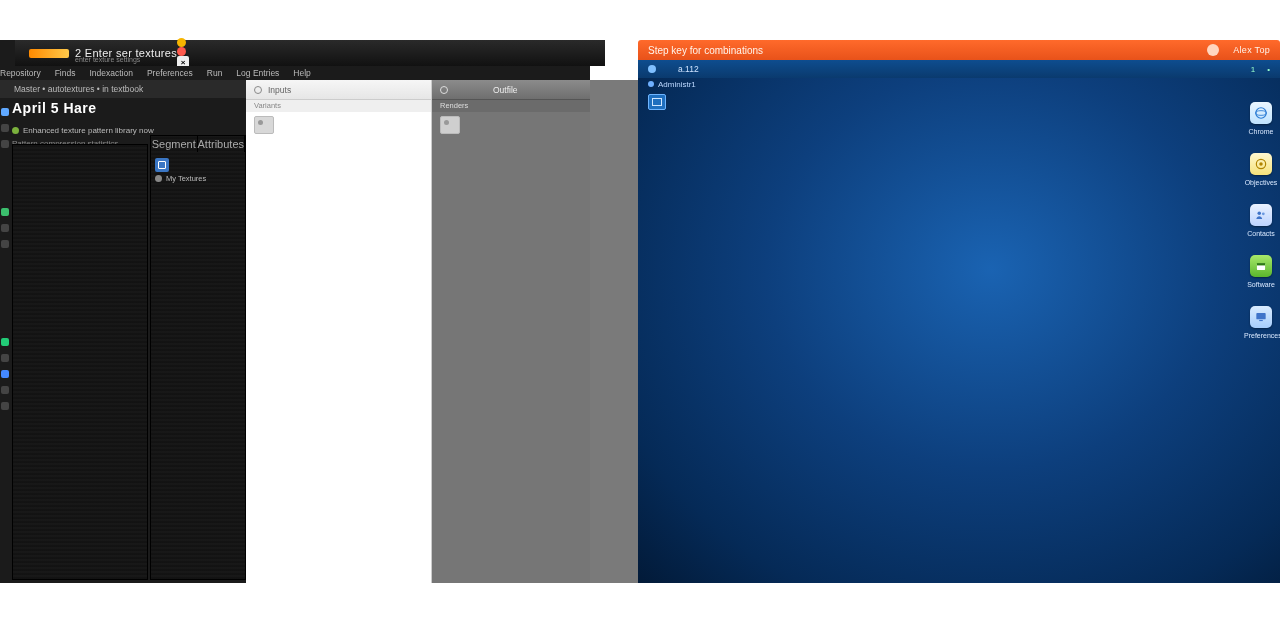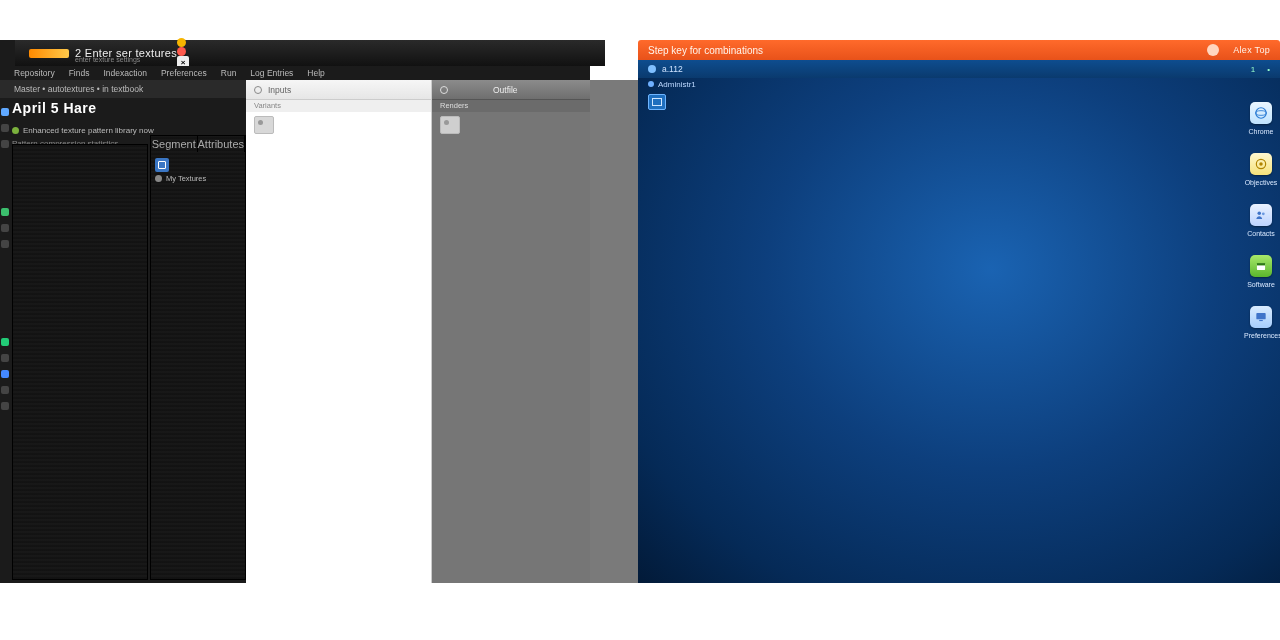--- a/index.html
+++ b/index.html
@@ -22,21 +22,21 @@
     width: 40px; height: 9px; background: linear-gradient(to right,#ff8a00,#ffc94a);
     border-radius: 2px; margin-right: 6px;
   }
   .ltitle .title-text { color: #eee; font-size: 11px; letter-spacing: .3px; }
   .ltitle .sub { position: absolute; left: 60px; top: 16px; color: #888; font-size: 7px; }
 
   
   .lmenu {
     position: absolute; left: 0; top: 26px; width: 100%; height: 14px;
     background: #1b1b1b; display: flex; align-items: center; gap: 14px;
-    padding-left: 14px; color: #bbb; font-size: 8.5px;
+    padding-left: 0; color: #bbb; font-size: 8.5px;
   }
   .lmenu span { cursor: pointer; }
   .wctrls .dot { width: 9px; height:9px; border-radius: 50%; }
   .wctrls .y { background:#f7b500; } .wctrls .r { background:#ff5a4d; }
   .wctrls .sq { width:12px; height:12px; background:#eee; border-radius:2px; display:flex; align-items:center; justify-content:center; color:#000; font-size:8px; font-weight:bold; }
 
   
   .lcrumb {
     position: absolute; left: 0; top: 40px; width: 100%; height: 18px;
     background: #2a2a2a; color: #bbb; font-size: 8.5px;
@@ -110,21 +110,21 @@
     border-radius:3px 3px 0 0;
     display:flex; align-items:center; padding:0 10px; color:#fff3ea; font-size:10px;
   }
   .rtitle .right { margin-left:auto; display:flex; align-items:center; gap:14px; }
   .rtitle .right .ic { width:12px;height:12px;background:#ffd6bf;border-radius:50%; }
   .rtitle .right .tx { font-size:9px; letter-spacing:.3px; }
 
   .rtab {
     position:absolute; left:0; top:0; width:100%; height:18px;
     background: linear-gradient(#0e4d8f,#0a3a6e);
-    display:flex; align-items:center; padding-left:10px; gap:6px;
+    display:flex; align-items:center; padding-left:10px; gap:22px;
     color:#cfe4ff; font-size:8.5px;
   }
   .rtab .ic{ width:8px;height:8px;background:#7fbfff;border-radius:50%; }
   .rtab .rs{ margin-left:auto; margin-right:10px; display:flex; gap:12px; color:#9fc; font-size:8px;}
   .rcrumb {
     position:absolute; left:0; top:18px; width:100%; height:12px;
     color:#bcd8ff; font-size:8px; padding-left:10px; display:flex; align-items:center; gap:4px;
   }
   .rcrumb .b{ width:6px;height:6px;background:#6fb0ff;border-radius:50%; }
 

